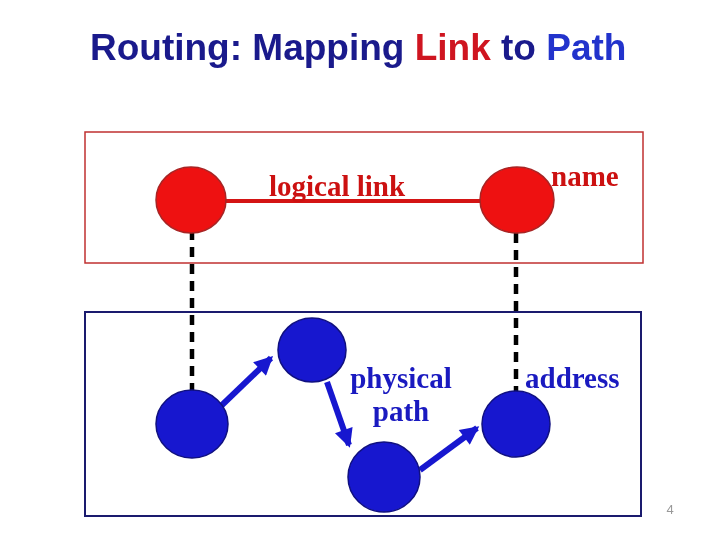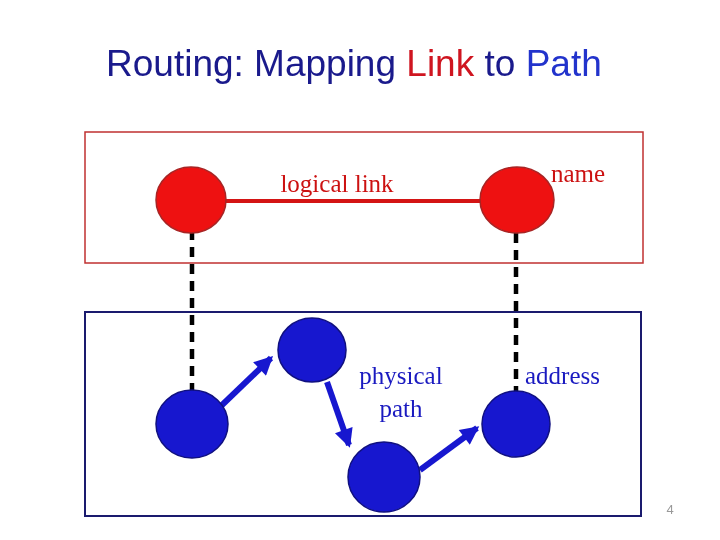--- a/index.html
+++ b/index.html
@@ -18,42 +18,42 @@
     white-space:nowrap;
     letter-spacing:0px;
   }
   .title .navy{color:#1a1a8c;}
   .title .red{color:#cf1520;}
   .title .blue{color:#2233cc;}
   svg.diagram{position:absolute;left:0;top:0;}
   .lbl{
     position:absolute;
     font-family:"Liberation Serif",serif;
-    font-weight:400;
-    font-size:25px;
+    font-weight:700;
+    font-size:29px;
     white-space:nowrap;
   }
   .lbl.red{color:#cc1111;}
   .lbl.blue{color:#1a1ac0;}
   .lbl.centered{text-align:center;}
   .page-num{
     position:absolute;
     left:660px;top:502px;
     width:20px;
     text-align:center;
     font-size:13px;
     color:#999999;
   }
 </style>
 </head>
 <body>
 
 <div class="slide">
 
-  <h1 class="title" style="margin:16px;font-weight:400;">
+  <h1 class="title" style="margin:0;font-weight:700;">
     <span class="navy">Routing: Mapping </span><span class="red">Link</span><span class="navy"> to </span><span class="blue">Path</span>
   </h1>
 
   <svg class="diagram" width="720" height="540" viewBox="0 0 720 540">
     <defs>
       <marker id="bluehead" viewBox="0 0 10 10" refX="8.5" refY="5" markerWidth="3.4" markerHeight="3.1" orient="auto-start-reverse">
         <path d="M0,0 L10,5 L0,10 z" fill="#1717cf"></path>
       </marker>
     </defs>
 

